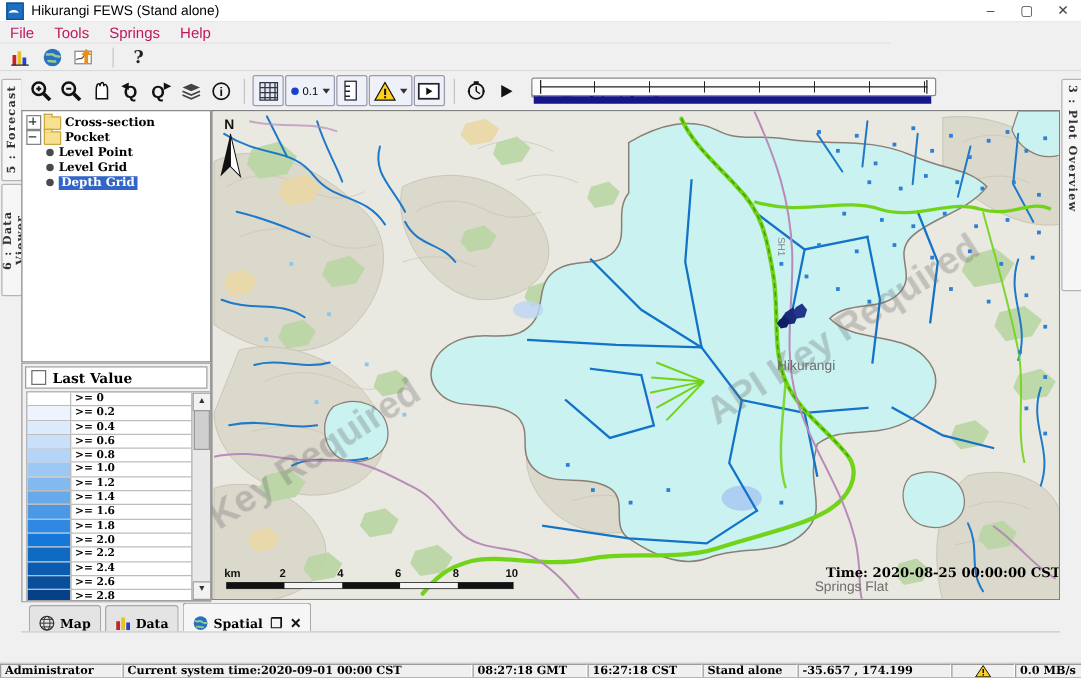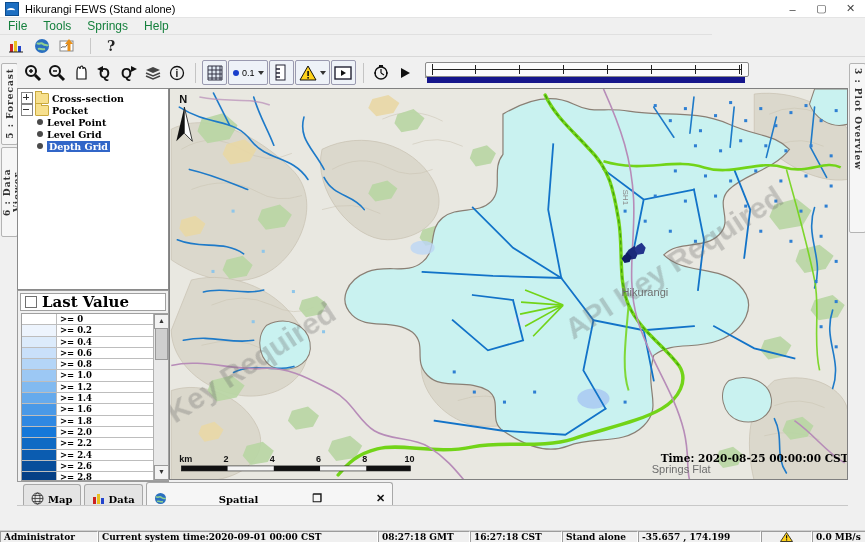--- a/index.html
+++ b/index.html
@@ -14,21 +14,21 @@
   .appicon{width:12px;height:12px;margin:0 6px 0 5px;background:#1d6fc2;border:1px solid #0c4d8f;
            position:relative;}
   .appicon::after{content:"";position:absolute;left:1px;top:5px;width:8px;height:3px;
            border-top:2px solid #fff;border-radius:50%;}
   .title-text{font-size:11px;color:#000;}
   .winbtns{margin-left:auto;display:flex;height:18px;}
   .winbtn{width:29px;height:18px;display:flex;align-items:center;justify-content:center;
           font-size:11px;color:#444;cursor:default;}
   
   .menubar{left:0;top:18px;width:712px;height:17px;background:#f0f0f0;display:flex;align-items:center;
-           font-size:12px;color:#15803d;border-bottom:1px solid #e0e0e0;}
+           font-size:12px;color:#be185d;border-bottom:1px solid #e0e0e0;}
   .menu-item{padding:0 8px;height:17px;line-height:17px;}
   
   .toolbar1{left:0;top:35px;width:865px;height:22px;background:#f0f0f0;border-bottom:1px solid #d8d8d8;
             display:flex;align-items:center;padding-left:4px;}
   .tb-btn{width:24px;height:20px;display:flex;align-items:center;justify-content:center;margin-right:2px;}
   .tb-sep{width:1px;height:16px;background:#c8c8c8;margin:0 8px;}
   .help-q{font-size:14px;font-weight:bold;color:#222;font-family:"DejaVu Serif",serif;}
   
   .leftstrip{left:0;top:57px;width:17px;height:473px;background:#f0f0f0;}
   .rightstrip{left:848px;top:57px;width:17px;height:425px;background:#f0f0f0;}
@@ -68,38 +68,38 @@
           position:relative;flex:0 0 auto;}
   .folder::before{content:"";position:absolute;left:-1px;top:-3px;width:5px;height:2px;background:#f7e08e;
           border:1px solid #c9a93f;border-bottom:none;}
   .bullet{width:6px;height:6px;border-radius:50%;background:#4a4a4a;margin:0 4px 0 16px;flex:0 0 auto;}
   .tree-label.sel{background:#3166c8;color:#fff;padding:0 2px;}
   
   .legendpanel{left:17px;top:290px;width:152px;height:192px;background:#f0f0f0;border:1px solid #9a9a9a;}
   .lv-row{display:flex;align-items:center;height:16px;padding-left:4px;background:#fff;
           border:1px solid #a0a0a0;margin:2px;}
   .checkbox{width:10px;height:10px;background:#fff;border:1px solid #707070;margin-right:5px;}
-  .lv-label{font-size:15px;}
+  .lv-label{font-size:11px;}
   .legend-table{position:absolute;left:3px;top:22px;width:146px;height:166px;background:#fff;
         border:1px solid #a0a0a0;overflow:hidden;}
   .lrow{display:flex;height:10.3px;border-bottom:1px solid #bdbdbd;}
   .lsw{width:34px;border-right:1px solid #bdbdbd;flex:0 0 auto;}
   .llab{font-size:8.5px;line-height:10px;padding-left:3px;color:#000;}
   .lscroll{position:absolute;right:0;top:0;width:14px;height:100%;background:#e8e8e8;border-left:1px solid #b0b0b0;}
   .sbtn{position:absolute;left:0;width:13px;height:13px;background:#f2f2f2;border:1px solid #9a9a9a;
         font-size:7px;text-align:center;line-height:12px;color:#333;}
   .sthumb{position:absolute;left:1px;top:14px;width:11px;height:30px;background:#cfcfcf;border:1px solid #9a9a9a;}
   
   .mapview{left:169px;top:88px;width:679px;height:392px;border:1px solid #808080;background:#e9e8e1;overflow:hidden;}
   
   .tabbar{left:17px;top:482px;width:831px;height:24px;background:#f0f0f0;border-bottom:1px solid #c8c8c8;
           display:flex;align-items:flex-end;padding-left:6px;}
   .btab{display:flex;align-items:flex-end;height:20px;padding:0 7px;border:1px solid #a8a8a8;
         border-bottom:none;border-radius:3px 3px 0 0;background:#e4e4e4;margin-right:3px;font-size:10px;}
-  .btab.active{background:#f6f6f6;height:22px;gap:48px;}
+  .btab.active{background:#f6f6f6;height:22px;}
   .btab .ticon{margin-right:4px;display:flex;}
   .panebtn{font-size:11px;font-weight:bold;margin-left:6px;color:#111;}
   
   .logsrow{left:17px;top:506px;width:831px;height:24px;background:#f0f0f0;}
   .logsbtn{position:absolute;left:7px;top:3px;height:18px;padding:0 8px;background:#f4f4f4;
            border:1px solid #9a9a9a;border-radius:2px;font-size:10px;line-height:16px;}
   
   .statusbar{left:0;top:530px;width:865px;height:12px;background:#f0f0f0;border-top:1px solid #d0d0d0;
              display:flex;font-size:9px;color:#000;}
   .scell{border:1px solid;border-color:#9c9c9c #ffffff #ffffff #9c9c9c;height:12px;line-height:11px;

